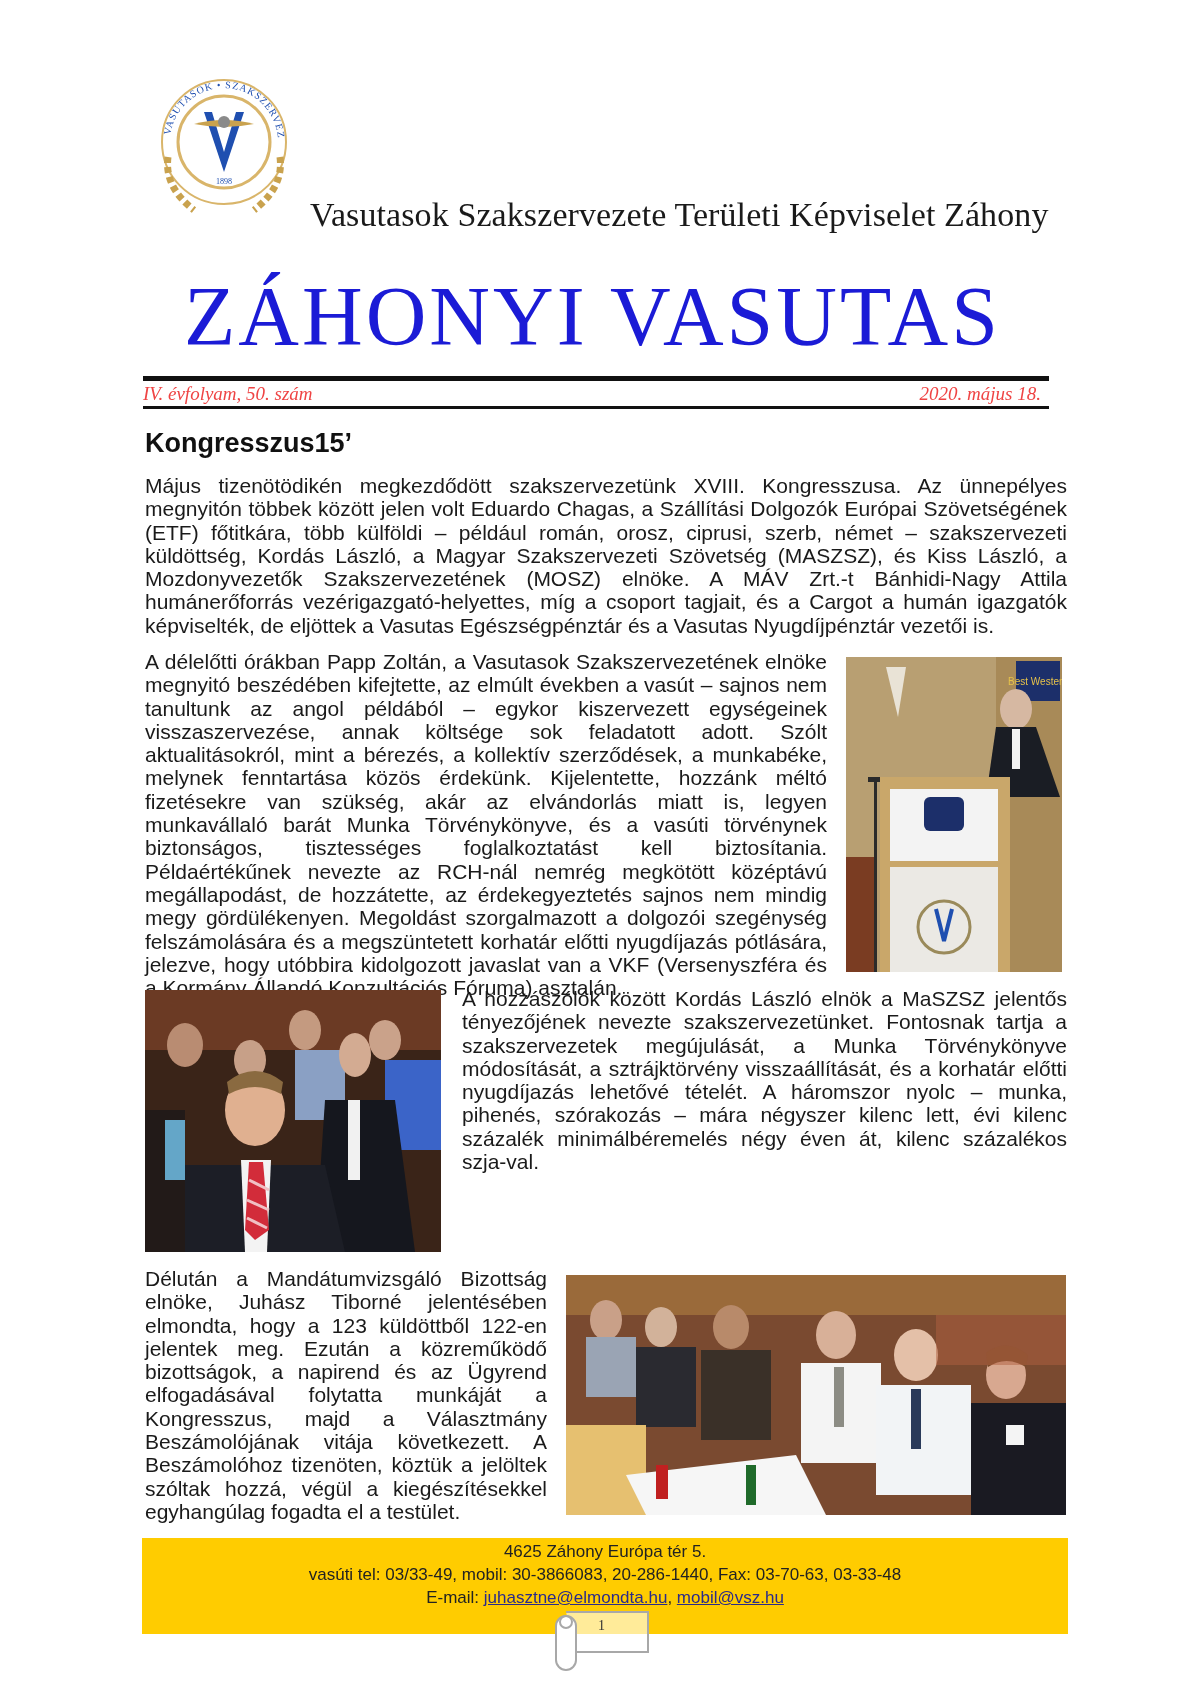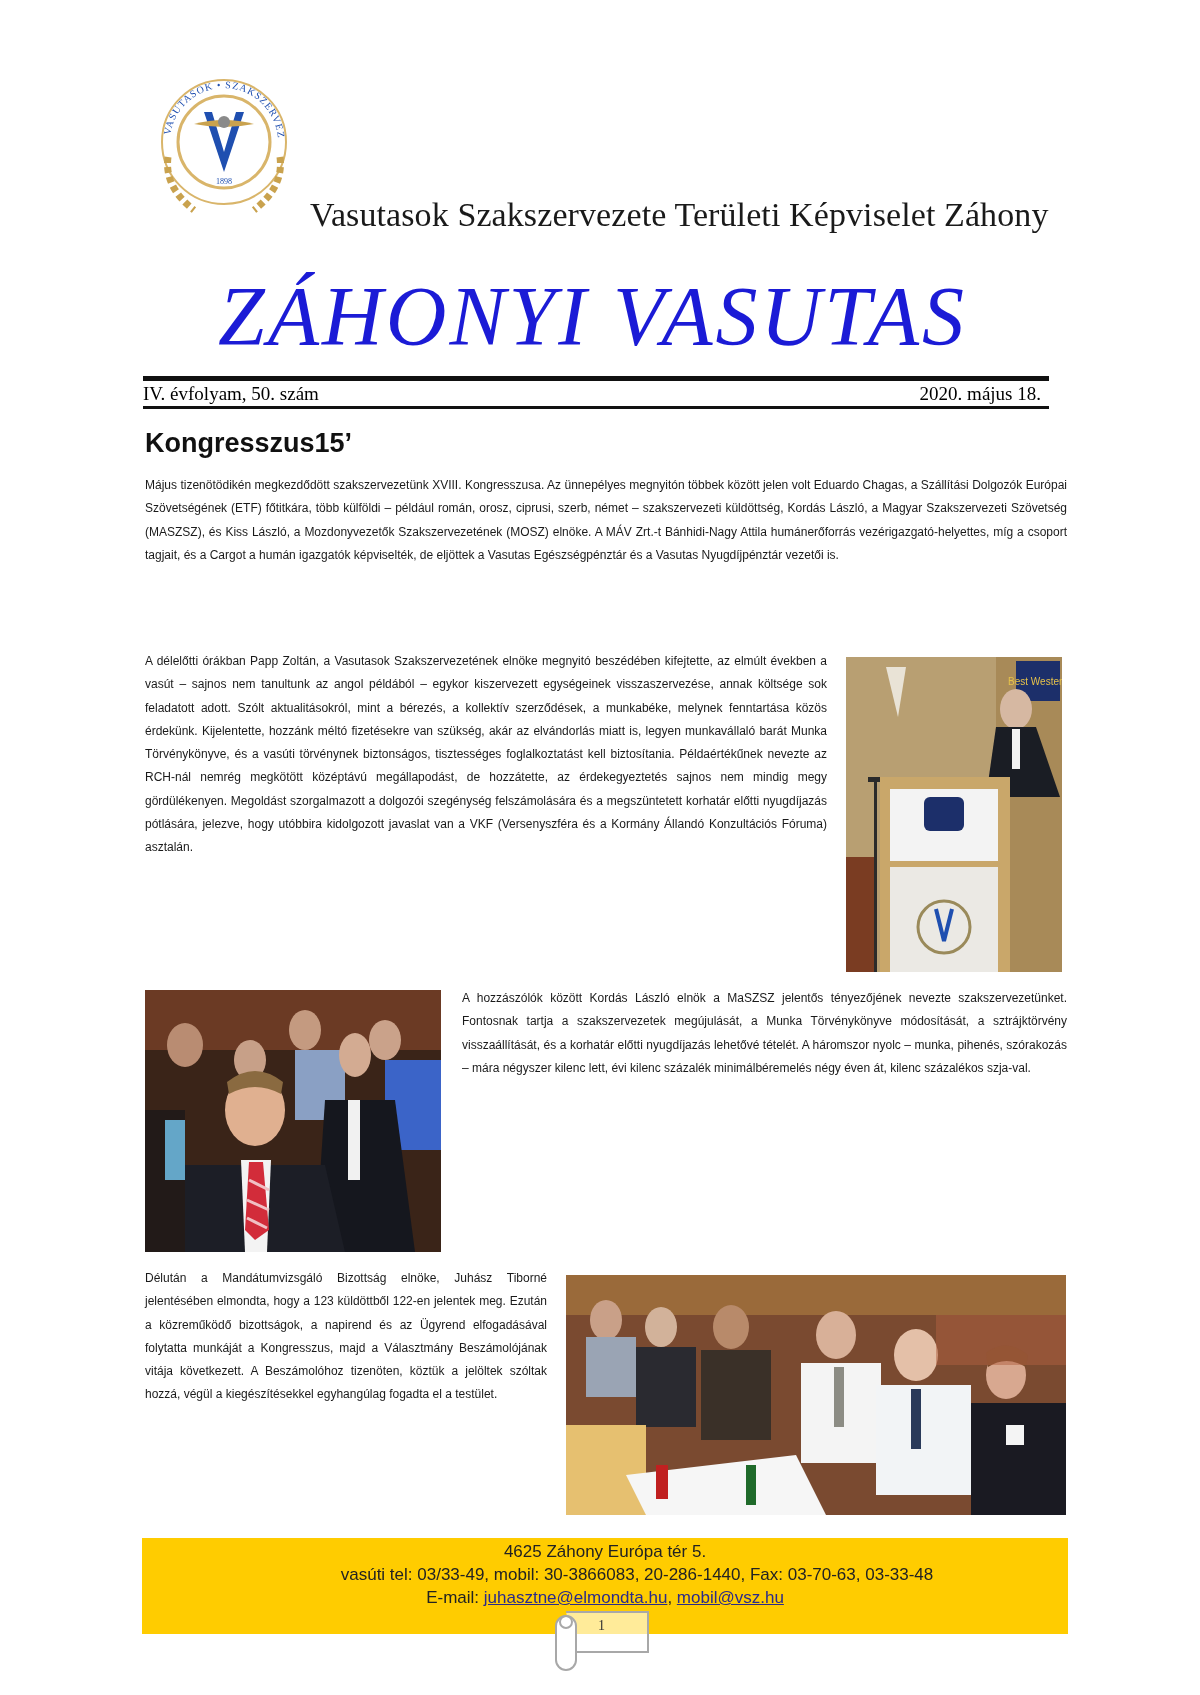--- a/index.html
+++ b/index.html
@@ -2,46 +2,46 @@
 <html><head>
 <meta charset="utf-8">
 <style>
   html, body { margin: 0; padding: 0; background: #ffffff; }
   body { width: 1200px; height: 1695px; position: relative; overflow: hidden; font-family: "Liberation Sans", sans-serif; color: #111; }
   .page { position: absolute; left: 0; top: 0; width: 1200px; height: 1695px; }
 
   .logo { position: absolute; left: 148px; top: 72px; width: 152px; height: 148px; }
   .org-name { position: absolute; left: 310px; top: 196px; font-family: "Liberation Serif", serif; font-size: 34px; color: #1a1a1a; white-space: nowrap; letter-spacing: 0.1px; }
 
-  .masthead { position: absolute; left: 140px; top: 268px; width: 905px; text-align: center; font-family: "Liberation Serif", serif; font-style: italic; font-size: 84px; color: #1b1bd6; white-space: nowrap; letter-spacing: 3px; }
+  .masthead { position: absolute; left: 140px; top: 268px; width: 905px; text-align: center; font-family: "Liberation Serif", serif; font-size: 84px; color: #1b1bd6; white-space: nowrap; letter-spacing: 3px; }
 
   .rule-top { position: absolute; left: 143px; top: 376px; width: 906px; height: 5px; background: #111; }
-  .issue-line { position: absolute; left: 143px; top: 383px; width: 906px; height: 20px; font-family: "Liberation Serif", serif; font-size: 19px; color: #000000; }
+  .issue-line { position: absolute; left: 143px; top: 383px; width: 906px; height: 20px; font-family: "Liberation Serif", serif; font-size: 19px; color: #ef4444; font-style: italic; }
   .issue-left { position: absolute; left: 0; top: 0; }
   .issue-right { position: absolute; right: 8px; top: 0; }
   .rule-bottom { position: absolute; left: 143px; top: 406px; width: 906px; height: 3px; background: #111; }
 
   .headline { position: absolute; left: 145px; top: 428px; font-size: 27px; font-weight: bold; color: #111; }
 
-  .para { position: absolute; font-size: 12px; line-height: 23.3px; text-align: justify; color: #1a1a1a; margin: 0; }
+  .para { position: absolute; font-size: 21px; line-height: 23.3px; text-align: justify; color: #1a1a1a; margin: 0; }
   .p1 { left: 145px; top: 474px; width: 922px; }
   .p2 { left: 145px; top: 650px; width: 682px; }
   .p3 { left: 462px; top: 987px; width: 605px; }
   .p4 { left: 462px; top: 1161px; width: 605px; }
   .p5 { left: 145px; top: 1267px; width: 402px; }
 
   .photo { position: absolute; overflow: hidden; }
   .photo-speaker { left: 846px; top: 657px; width: 216px; height: 315px; background: #b89c6a; }
   .photo-audience { left: 145px; top: 990px; width: 296px; height: 262px; background: #3b2a20; }
   .photo-delegates { left: 566px; top: 1275px; width: 500px; height: 240px; background: #6b4a34; }
 
   .footer-band { position: absolute; left: 142px; top: 1538px; width: 926px; height: 96px; background: #ffcc00; }
   .footer-line { position: absolute; left: 0; width: 100%; text-align: center; font-family: Liberation Sans, sans-serif; font-size: 17px; color: #222; white-space: nowrap; }
   .fl1 { top: 4px; }
-  .fl2 { top: 27px; padding-left: 32px; }
+  .fl2 { top: 27px; }
   .fl3 { top: 50px; }
   .footer-link { color: #2a2a8a; text-decoration: underline; }
 
   .page-number-scroll { position: absolute; left: 548px; top: 1602px; width: 110px; height: 70px; }
   .page-number { position: absolute; left: 598px; top: 1618px; font-family: "Liberation Serif", serif; font-size: 14px; color: #333; }
 </style>
 </head>
 <body>
 
 <div class="page">

